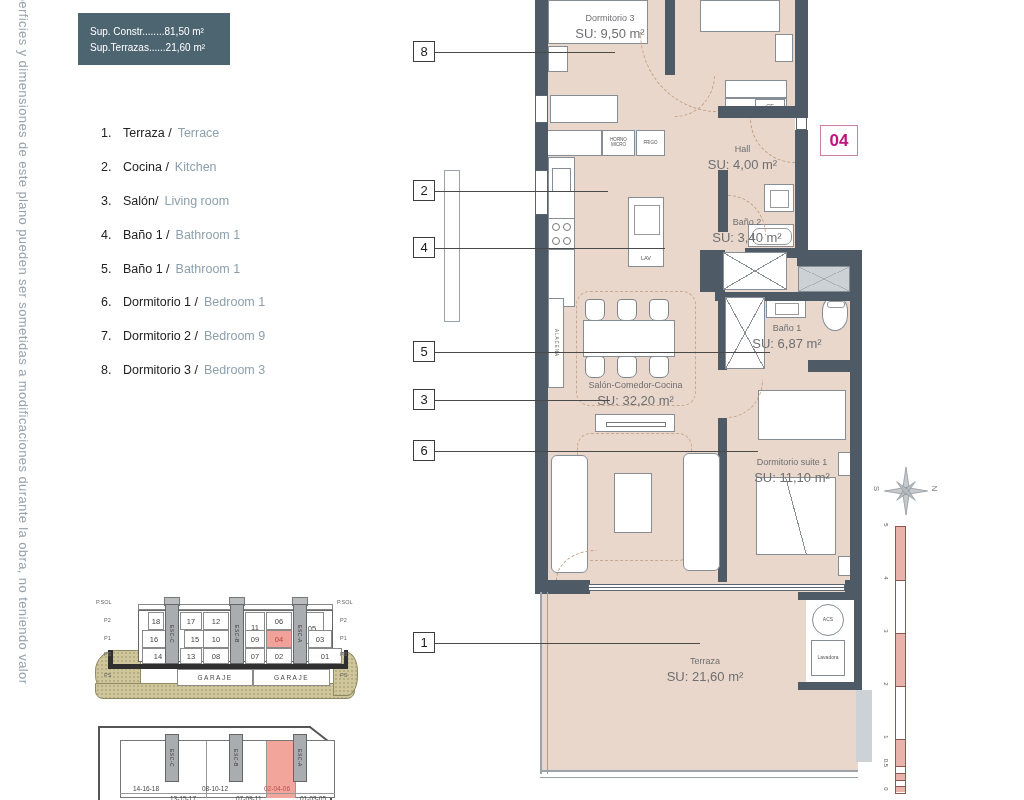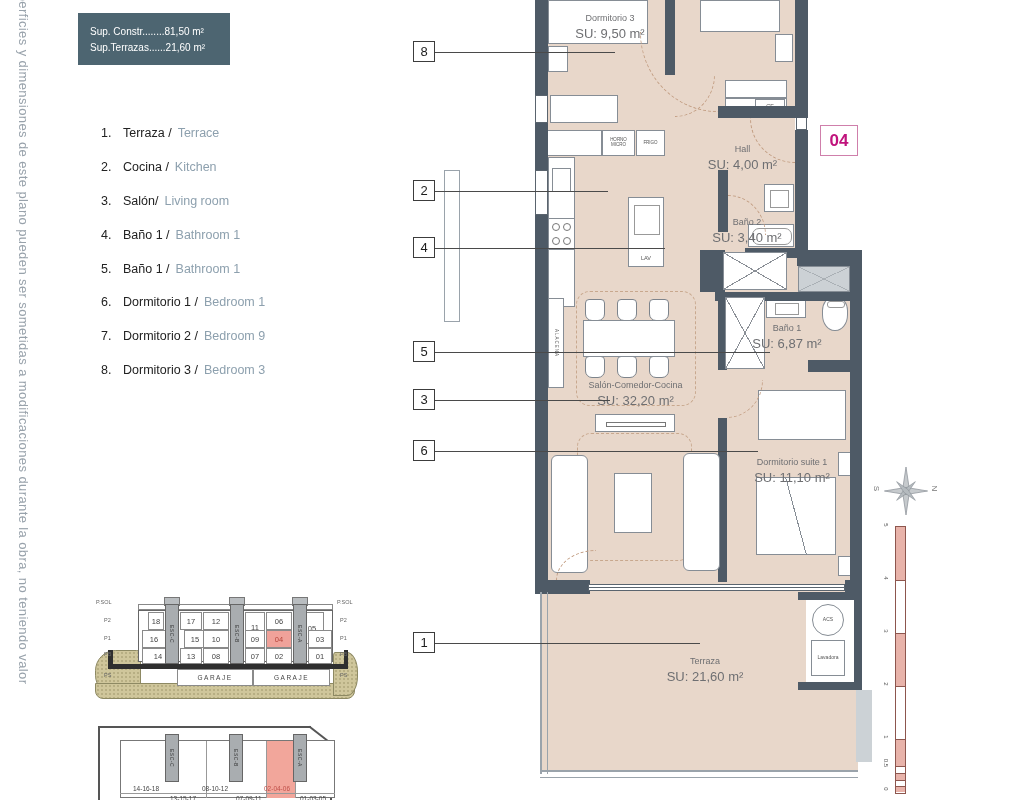--- a/index.html
+++ b/index.html
@@ -318,21 +318,21 @@
 <div class="cell" style="left:203px;top:630px;width:26px;height:18px">10</div>
 <div class="cell" style="left:245px;top:630px;width:20px;height:18px">09</div>
 <div class="cell" style="left:266px;top:630px;width:26px;height:18px;background:#f0a29a;color:#b5443a">04</div>
 <div class="cell" style="left:308px;top:630px;width:24px;height:18px">03</div>
 
 <div class="cell" style="left:142px;top:648px;width:32px;height:16px">14</div>
 <div class="cell" style="left:180px;top:648px;width:22px;height:16px">13</div>
 <div class="cell" style="left:203px;top:648px;width:26px;height:16px">08</div>
 <div class="cell" style="left:245px;top:648px;width:20px;height:16px">07</div>
 <div class="cell" style="left:266px;top:648px;width:26px;height:16px">02</div>
-<div class="cell" style="left:308px;top:648px;width:24px;height:16px">01</div>
+<div class="cell" style="left:308px;top:648px;width:34px;height:16px">01</div>
 
 <div class="abs" style="left:164px;top:597px;width:14px;height:7px;background:#b9bdc0;border:0.5px solid #777"></div>
 <div class="abs" style="left:229px;top:597px;width:14px;height:7px;background:#b9bdc0;border:0.5px solid #777"></div>
 <div class="abs" style="left:292px;top:597px;width:14px;height:7px;background:#b9bdc0;border:0.5px solid #777"></div>
 <div class="stair" style="left:165px;top:604px;width:14px;height:60px">
     <span>ESC-C</span>
   </div>
 <div class="stair" style="left:230px;top:604px;width:14px;height:60px">
     <span>ESC-B</span>
   </div>

